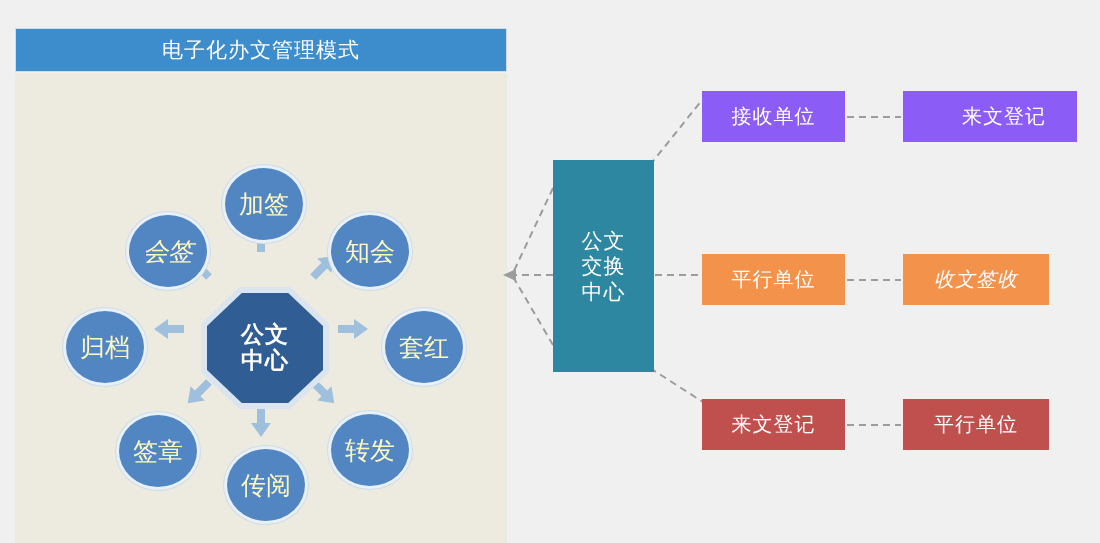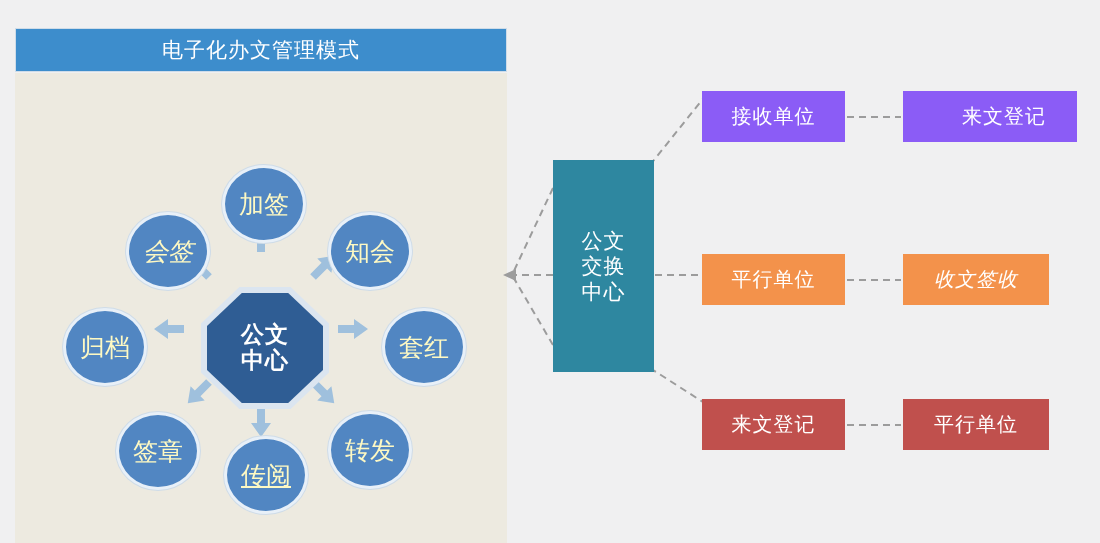--- a/index.html
+++ b/index.html
@@ -100,21 +100,21 @@
     align-items: center;
     justify-content: center;
     color: #fef9c3;
     font-size: 25px;
     box-shadow: 0 0 0 1px #cfdce8;
   }
   .node-n  { left: 207px; top: 92px;  }
   .node-ne { left: 313px; top: 139px; }
   .node-e  { left: 367px; top: 235px; }
   .node-se { left: 313px; top: 338px; }
-  .node-s  { left: 209px; top: 363px; text-decoration: underline; }
+  .node-s  { left: 209px; top: 373px; }
   .node-sw { left: 101px; top: 339px; }
   .node-w  { left: 48px;  top: 235px; }
   .node-nw { left: 111px; top: 139px; font-style: italic; }
 
   
   .arrow-svg {
     position: absolute;
     left: 0; top: 0;
     width: 492px;
     height: 470px;

